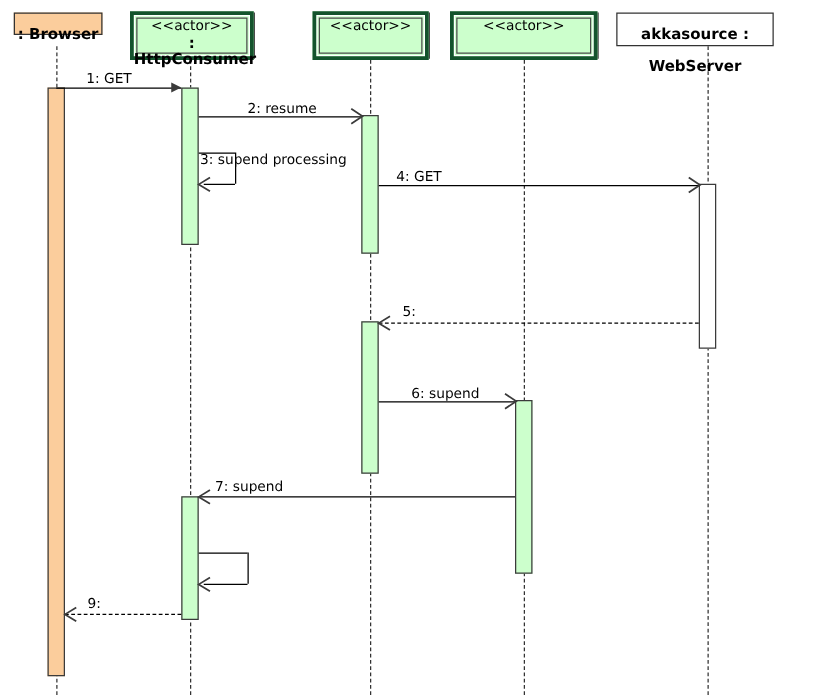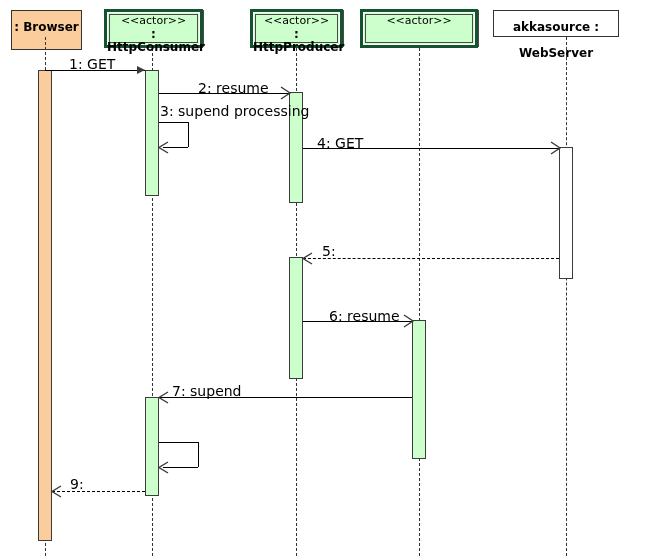--- a/index.html
+++ b/index.html
@@ -107,44 +107,43 @@
     border-top: 4px solid transparent;
     border-bottom: 4px solid transparent;
     border-left: 8px solid #3b3b3b;
   }
   .arrow-open-left {
     position: absolute;
     z-index: 5;
   }
   .msg-label {
     position: absolute;
-    font-size: 14px;
+    font-size: 11px;
     color: #000000;
     white-space: nowrap;
     z-index: 6;
     background: transparent;
   }
 </style>
 </head>
 <body>
 
 <div id="diagram">
 
-  <div class="lifeline-head browser" style="left:11px; top:10px; width:71px; height:40px;">
+  <div class="lifeline-head browser" style="left:11px; top:10px; width:71px; height:18px;">
     <div class="head-name single">: Browser</div>
   </div>
 
   <div class="lifeline-head actor" style="left:104px; top:9px; width:99px; height:39px;">
     <div class="head-stereotype">&lt;&lt;actor&gt;&gt;</div>
     <div class="head-name">: HttpConsumer</div>
   </div>
 
   <div class="lifeline-head actor" style="left:250px; top:9px; width:93px; height:39px;">
     <div class="head-stereotype">&lt;&lt;actor&gt;&gt;</div>
-    <div class="head-name">: HttpProducer</div>
   </div>
 
   <div class="lifeline-head actor" style="left:360px; top:9px; width:118px; height:39px;">
     <div class="head-stereotype">&lt;&lt;actor&gt;&gt;</div>
   </div>
 
   <div class="lifeline-head plain" style="left:493px; top:10px; width:126px; height:27px;">
     <div class="head-name single">akkasource : WebServer</div>
   </div>
 
@@ -175,39 +174,39 @@
     <path d="M2,1 L11,7 L2,13" fill="none" stroke="#3b3b3b" stroke-width="1.4"></path>
   </svg>
   <div class="msg-label" style="left:198px; top:80px;">2: resume</div>
 
   <div class="msg-line" style="left:159px; top:122px; width:29px;"></div>
   <div class="msg-vline" style="left:188px; top:122px; height:25px;"></div>
   <div class="msg-line" style="left:163px; top:147px; width:25px;"></div>
   <svg class="arrow-open-left" style="left:157px; top:141px;" width="14" height="14">
     <path d="M11,1 L2,6.5 L11,12" fill="none" stroke="#3b3b3b" stroke-width="1.4"></path>
   </svg>
-  <div class="msg-label" style="left:160px; top:103px;text-align:center;">3: supend processing</div>
+  <div class="msg-label" style="left:160px; top:121px;text-align:center;">3: supend processing</div>
 
   <div class="msg-line" style="left:303px; top:148px; width:256px;"></div>
   <svg class="arrow-open-left" style="left:549px; top:141px;" width="14" height="14">
     <path d="M2,1 L11,7 L2,13" fill="none" stroke="#3b3b3b" stroke-width="1.4"></path>
   </svg>
   <div class="msg-label" style="left:317px; top:135px;">4: GET</div>
 
   <div class="msg-line dashed" style="left:303px; top:258px; width:256px;"></div>
   <svg class="arrow-open-left" style="left:301px; top:252px;" width="14" height="14">
     <path d="M11,1 L2,6.5 L11,12" fill="none" stroke="#3b3b3b" stroke-width="1.4"></path>
   </svg>
   <div class="msg-label" style="left:322px; top:243px;">5:</div>
 
   <div class="msg-line" style="left:303px; top:321px; width:109px;"></div>
   <svg class="arrow-open-left" style="left:402px; top:314px;" width="14" height="14">
     <path d="M2,1 L11,7 L2,13" fill="none" stroke="#3b3b3b" stroke-width="1.4"></path>
   </svg>
-  <div class="msg-label" style="left:329px; top:308px;">6: resume</div>
+  <div class="msg-label" style="left:329px; top:308px;">6: supend</div>
 
   <div class="msg-line" style="left:159px; top:397px; width:253px;"></div>
   <svg class="arrow-open-left" style="left:157px; top:391px;" width="14" height="14">
     <path d="M11,1 L2,6.5 L11,12" fill="none" stroke="#3b3b3b" stroke-width="1.4"></path>
   </svg>
   <div class="msg-label" style="left:172px; top:383px;">7: supend</div>
 
   <div class="msg-line" style="left:159px; top:442px; width:39px;"></div>
   <div class="msg-vline" style="left:198px; top:442px; height:25px;"></div>
   <div class="msg-line" style="left:163px; top:467px; width:35px;"></div>

